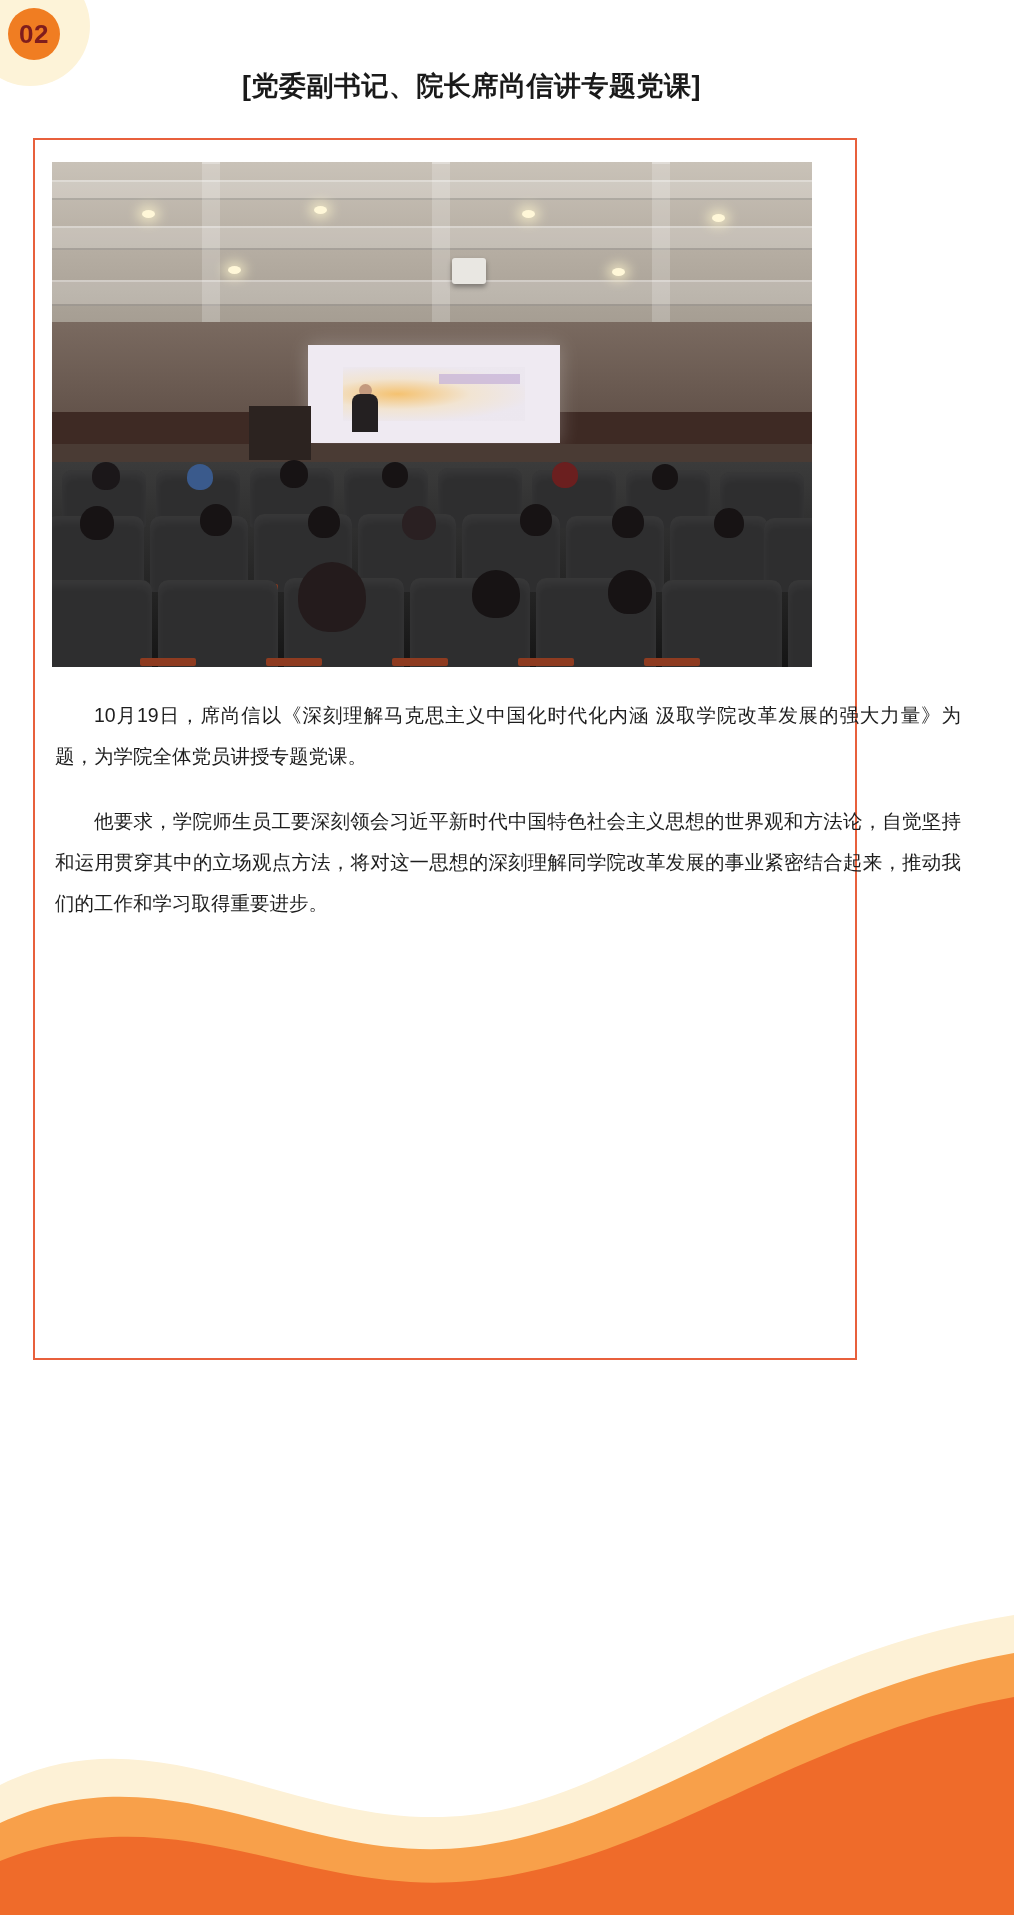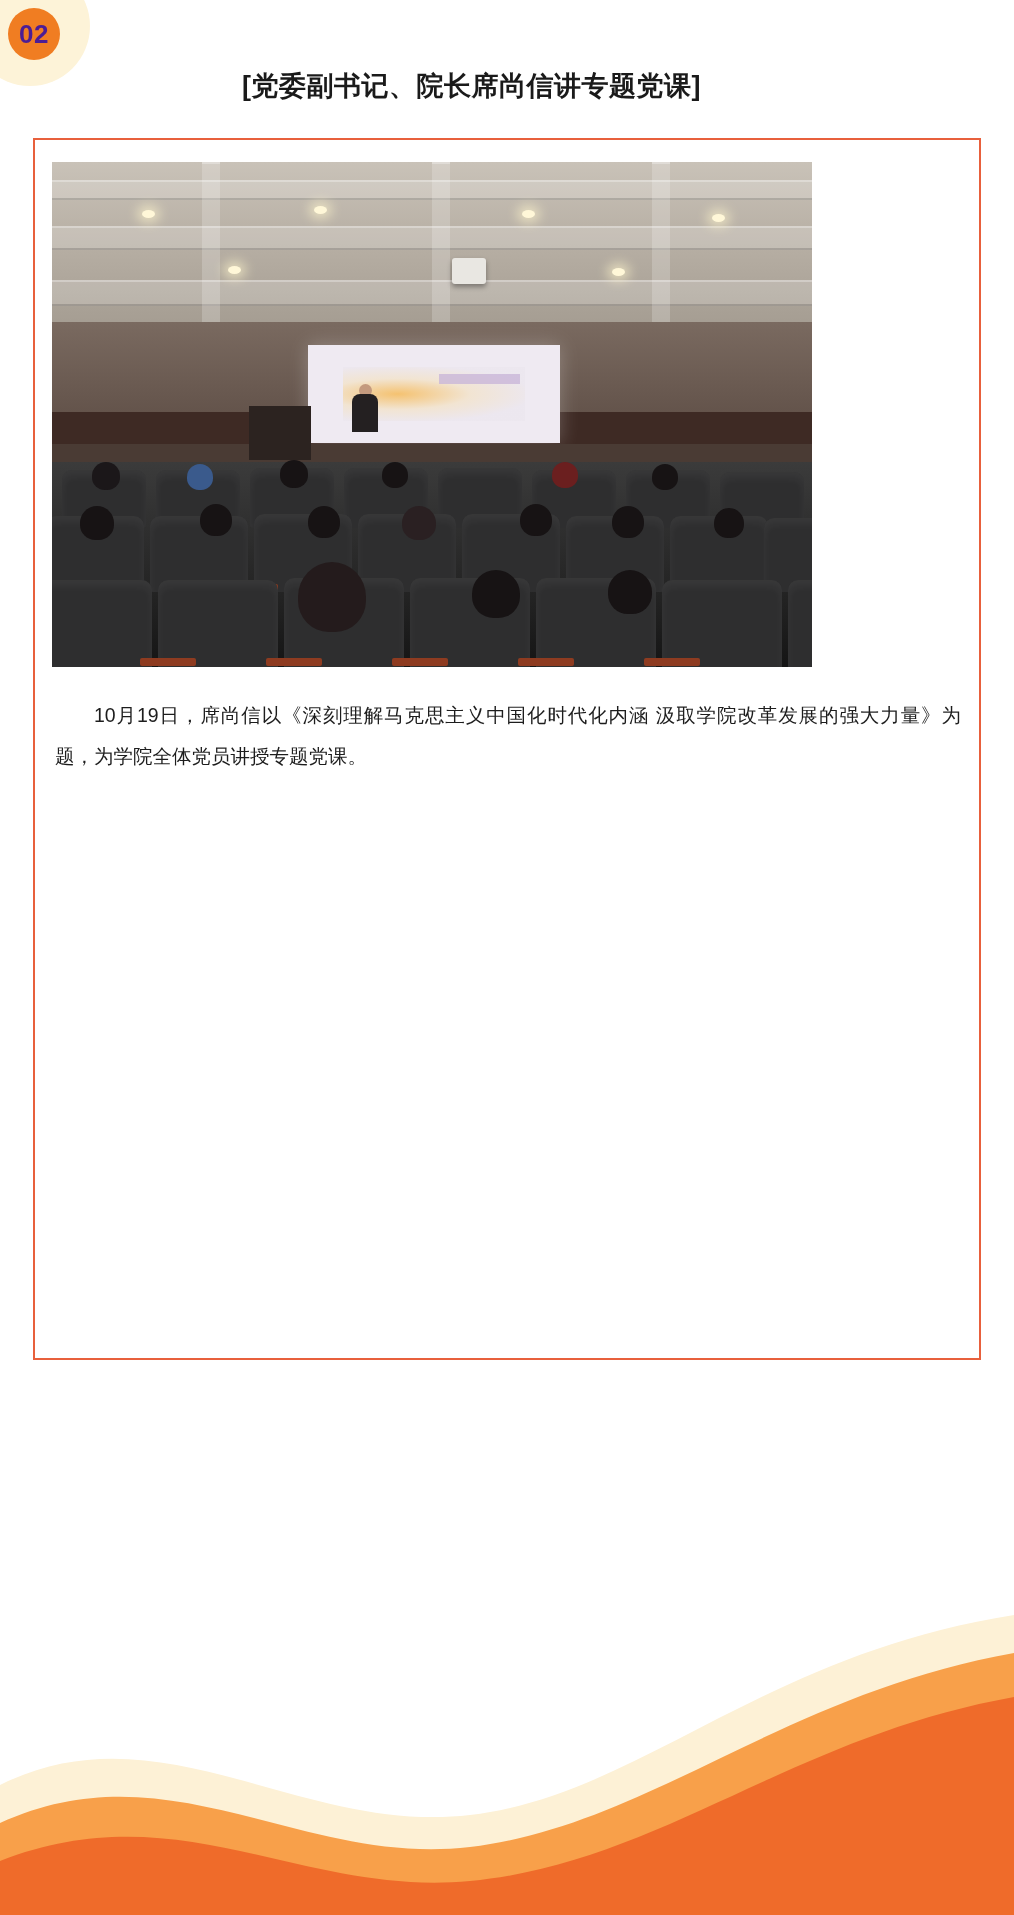--- a/index.html
+++ b/index.html
@@ -34,21 +34,21 @@
     background: #fdf3d8;
   }
   .badge-circle {
     position: absolute;
     left: 8px;
     top: 8px;
     width: 52px;
     height: 52px;
     border-radius: 50%;
     background: #f07d22;
-    color: #4c1d95;
+    color: #7f1d1d;
     font-size: 26px;
     font-weight: bold;
     display: flex;
     align-items: center;
     justify-content: center;
     letter-spacing: 0.5px;
   }
 
   
   .title {
@@ -61,21 +61,21 @@
     font-weight: bold;
     color: #1a1a1a;
     letter-spacing: 0.5px;
   }
 
   
   .card {
     position: absolute;
     left: 33px;
     top: 138px;
-    width: 948px;
+    width: 824px;
     height: 1222px;
     border: 2px solid #e8603c;
     box-sizing: border-box;
     background: #ffffff;
   }
 
   
   .photo {
     position: absolute;
     left: 17px;
@@ -300,20 +300,21 @@
       <div class="armrest" style="left:88px;top:196px;width:56px;"></div>
       <div class="armrest" style="left:214px;top:196px;width:56px;"></div>
       <div class="armrest" style="left:340px;top:196px;width:56px;"></div>
       <div class="armrest" style="left:466px;top:196px;width:56px;"></div>
       <div class="armrest" style="left:592px;top:196px;width:56px;"></div>
     </div>
   </div>
 
   <div class="body-text">
     <p>10月19日，席尚信以《深刻理解马克思主义中国化时代化内涵 汲取学院改革发展的强大力量》为题，为学院全体党员讲授专题党课。</p>
+    <p>他要求，学院师生员工要深刻领会习近平新时代中国特色社会主义思想的世界观和方法论，自觉坚持和运用贯穿其中的立场观点方法，将对这一思想的深刻理解同学院改革发展的事业紧密结合起来，推动我们的工作和学习取得重要进步。</p>
   </div>
 </div>
 
 <div class="ribbon">
   <svg width="1014" height="330" viewBox="0 0 1014 330" xmlns="http://www.w3.org/2000/svg">
     <path d="M0,200 C160,120 300,250 470,230 C640,210 760,70 1014,30 L1014,330 L0,330 Z" fill="#fdf1d6"></path>
     <path d="M0,238 C170,160 300,282 470,262 C650,240 780,110 1014,68 L1014,330 L0,330 Z" fill="#f8a04a"></path>
     <path d="M0,276 C180,206 300,312 470,296 C660,278 790,152 1014,112 L1014,330 L0,330 Z" fill="#ef6b2a"></path>
     <path d="M0,300 C200,250 320,330 470,318 C660,304 800,200 1014,160 L1014,330 L0,330 Z" fill="#ffffff" opacity="0.0"></path>
   </svg>

